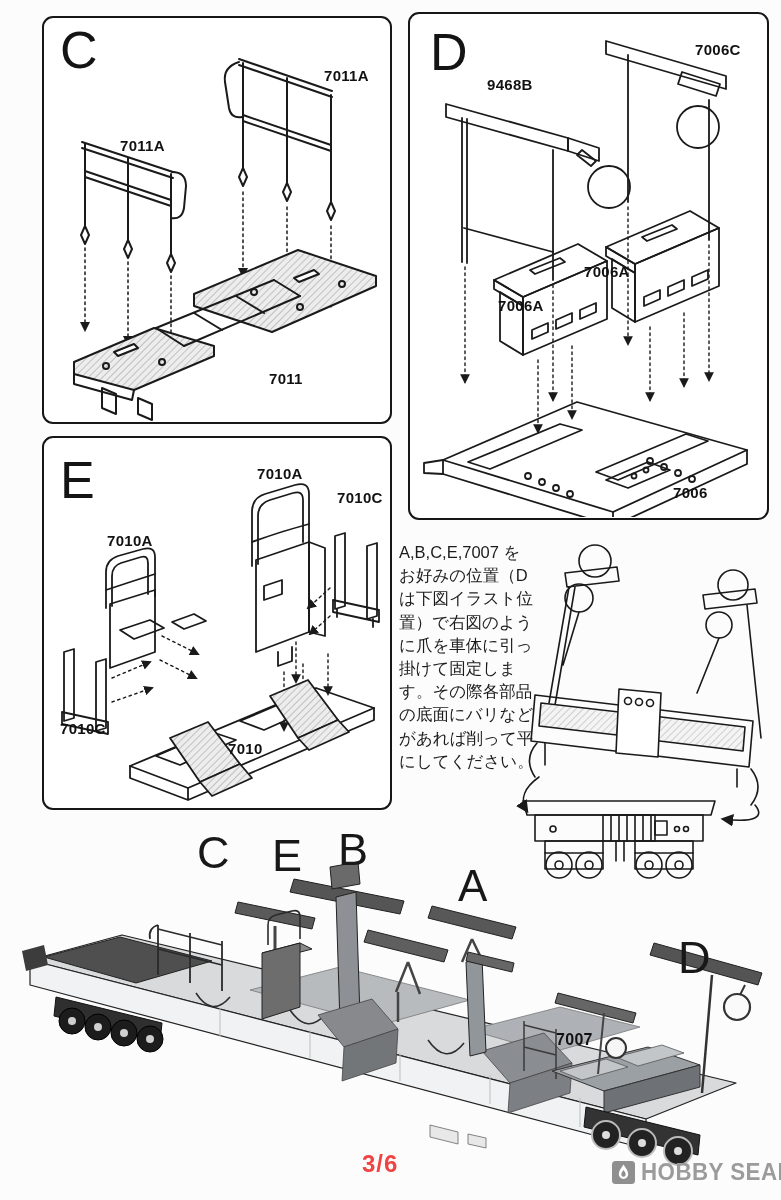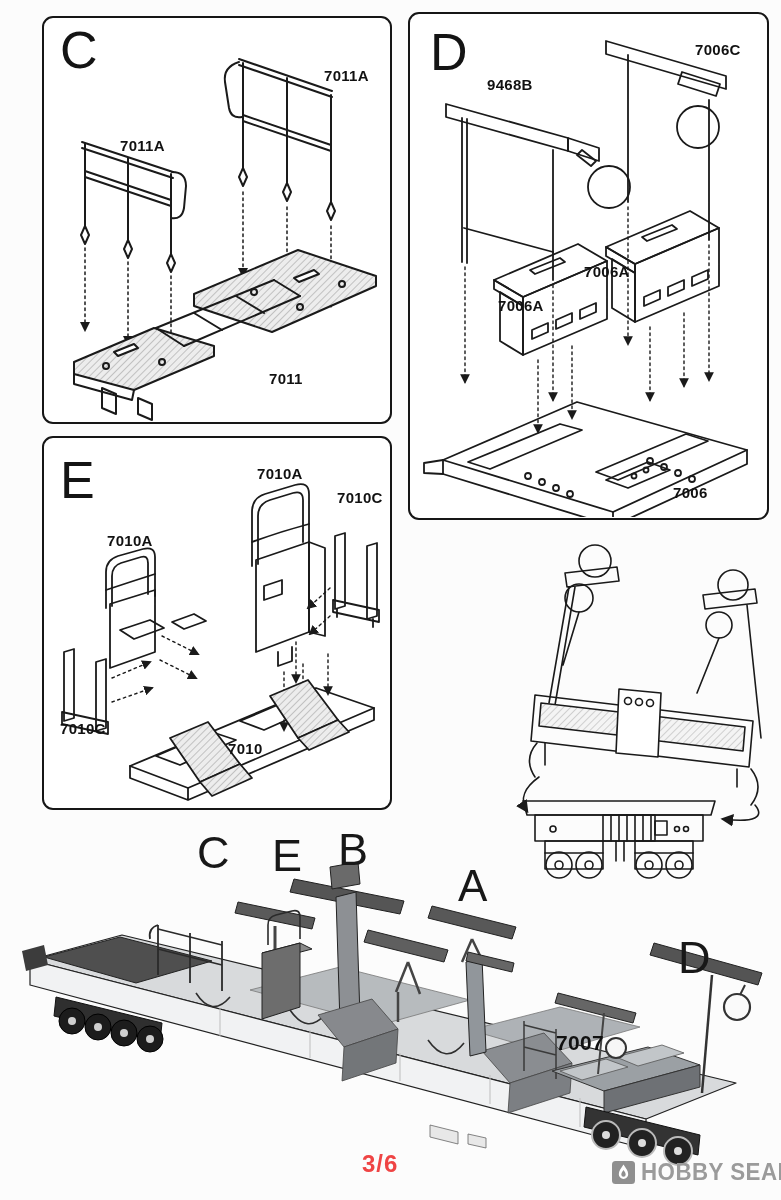--- a/index.html
+++ b/index.html
@@ -245,20 +245,32 @@
       </g>
     </svg>
     <div class="panel-letter" style="left:16px;top:16px;">E</div>
     <div class="part-label" style="left:213px;top:27px;">7010A</div>
     <div class="part-label" style="left:293px;top:51px;">7010C</div>
     <div class="part-label" style="left:63px;top:94px;">7010A</div>
     <div class="part-label" style="left:16px;top:282px;">7010C</div>
     <div class="part-label" style="left:184px;top:302px;">7010</div>
   </div>
 
+  <div class="instr">
+    <div>A,B,C,E,7007 を</div>
+    <div>お好みの位置（D</div>
+    <div>は下図イラスト位</div>
+    <div>置）で右図のよう</div>
+    <div>に爪を車体に引っ</div>
+    <div>掛けて固定しま</div>
+    <div>す。その際各部品</div>
+    <div>の底面にバリなど</div>
+    <div>があれば削って平</div>
+    <div>にしてください。</div>
+  </div>
 
   <svg class="abs" style="left:515px;top:543px;" width="266" height="365" viewBox="0 0 266 365">
     <defs>
       <pattern id="ht" width="5" height="5" patternUnits="userSpaceOnUse" patternTransform="rotate(45)">
         <rect width="5" height="5" fill="#f4f4f4"></rect>
           <path d="M0,0 V5" stroke="#aaaaaa" stroke-width="1"></path>
       </pattern>
       <marker id="arrH" viewBox="0 0 10 10" refX="8" refY="5" markerWidth="8" markerHeight="8" orient="auto">
         <path d="M0,0 L10,5 L0,10 z" fill="#1a1a1a"></path>
       </marker>
@@ -404,21 +416,21 @@
       <polygon points="430,303 458,310 458,322 430,315" fill="#e8e8e8" stroke="#666" stroke-width="0.8"></polygon>
       <polygon points="468,312 486,316 486,326 468,322" fill="#e8e8e8" stroke="#666" stroke-width="0.8"></polygon>
     </g>
   </svg>
 
   <div class="assembly-letter" style="left:197px;top:830px;">C</div>
   <div class="assembly-letter" style="left:272px;top:833px;">E</div>
   <div class="assembly-letter" style="left:338px;top:827px;">B</div>
   <div class="assembly-letter" style="left:458px;top:864px;font-size:44px;">A</div>
   <div class="assembly-letter" style="left:678px;top:935px;">D</div>
-  <div class="part-label" style="left:556px;top:1031px;font-size:21px;">7007</div>
+  <div class="part-label" style="left:556px;top:1031px;font-size:16px;">7007</div>
 
   <div class="page-number">3/6</div>
 
   <div class="watermark">
     <svg width="23" height="23" viewBox="0 0 23 23">
       <rect x="0" y="0" width="23" height="23" rx="3.5" fill="#8f8f8f"></rect>
       <path d="M11.5,3.5 C9,7.5 6.8,9.8 6.8,13.2 a4.7,4.7 0 0 0 9.4,0 C16.2,9.8 14,7.5 11.5,3.5 z M11.5,9 c1.2,1.8 2.2,3 2.2,4.6 a2.2,2.2 0 0 1 -4.4,0 C9.3,12 10.3,10.8 11.5,9 z" fill="#ffffff"></path>
     </svg>
     <span class="wm-text">HOBBY SEARCH</span>
   </div>

